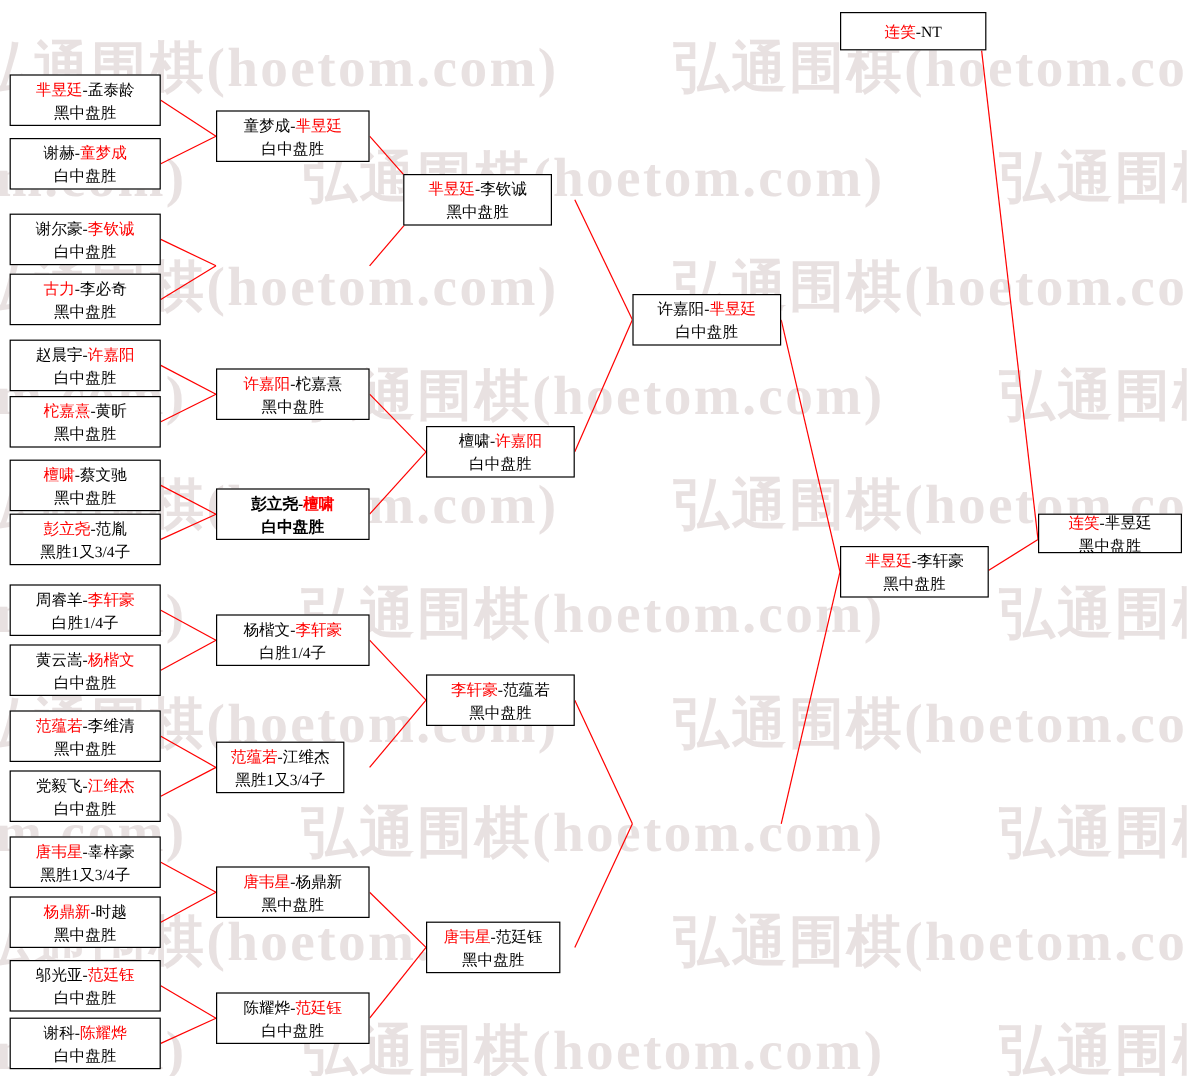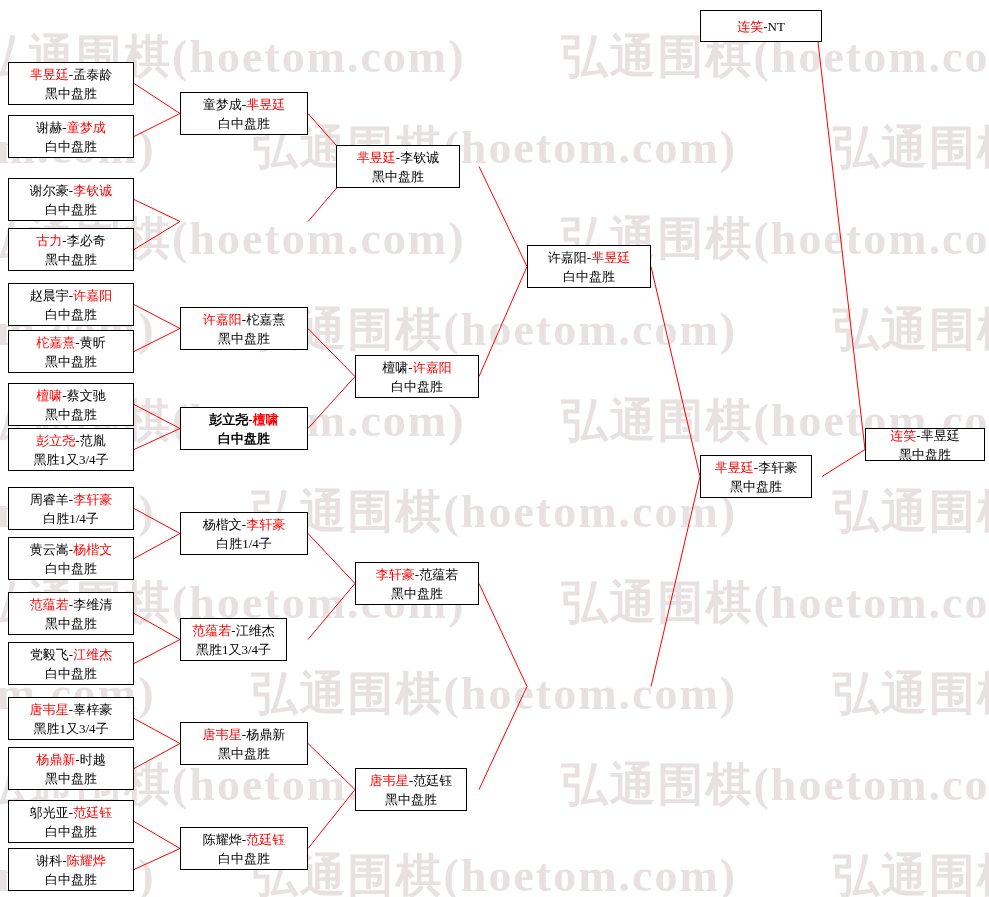--- a/index.html
+++ b/index.html
@@ -173,21 +173,21 @@
       <div>黑中盘胜</div>
     </div>
     <div class="box" style="left: 355px; top: 768px; width: 112px; height: 43px;">
       <div><span class="win">唐韦星</span>-<span>范廷钰</span></div>
       <div>黑中盘胜</div>
     </div>
     <div class="box" style="left: 527px; top: 245px; width: 124px; height: 43px;">
       <div><span>许嘉阳</span>-<span class="win">芈昱廷</span></div>
       <div>白中盘胜</div>
     </div>
-    <div class="box" style="left: 700px; top: 455px; width: 112px; height: 43px;">
+    <div class="box" style="left: 700px; top: 455px; width: 124px; height: 43px;">
       <div><span class="win">芈昱廷</span>-<span>李轩豪</span></div>
       <div>黑中盘胜</div>
     </div>
     <div class="box" style="left: 700px; top: 10px; width: 122px; height: 32px;">
       <div><span class="win">连笑</span>-<span>NT</span></div>
     </div>
     <div class="box" style="left: 865px; top: 428px; width: 120px; height: 33px;">
       <div><span class="win">连笑</span>-<span>芈昱廷</span></div>
       <div>黑中盘胜</div>
     </div>

